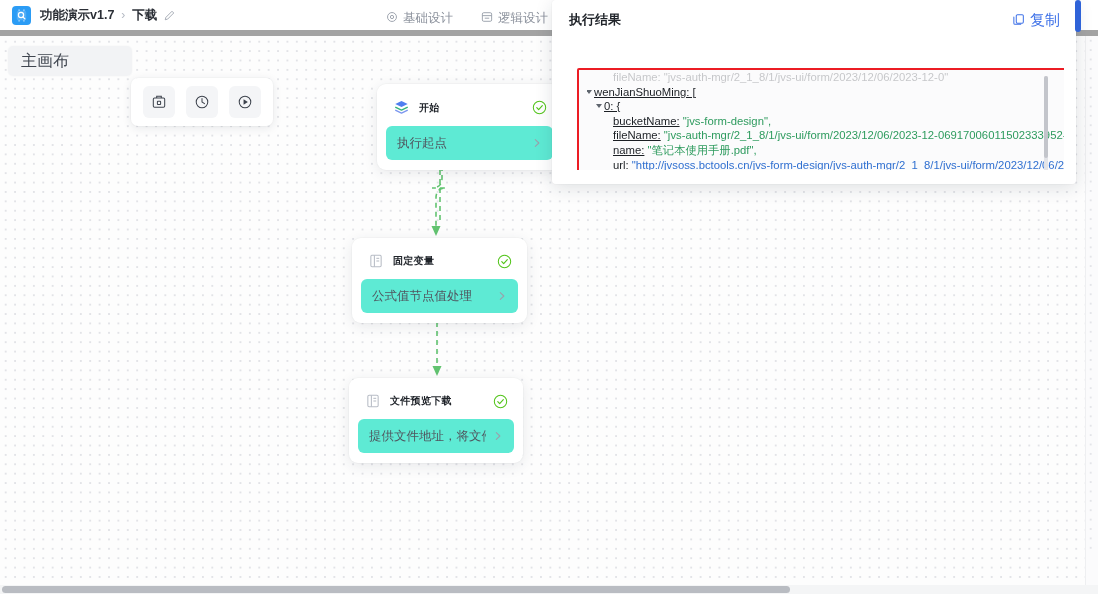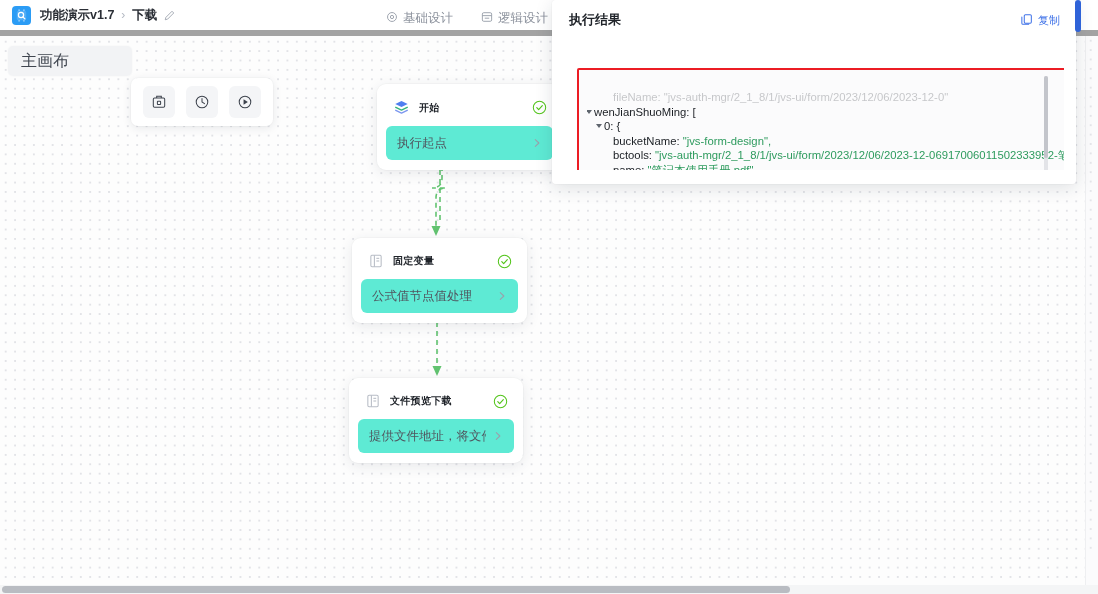--- a/index.html
+++ b/index.html
@@ -183,21 +183,21 @@
     display: flex; align-items: center;
     padding: 0 16px 0 17px;
   }
   .result-title {
     font-size: 13px; font-weight: 700; color: #1f2329;
     flex: 1;
   }
   .copy-btn {
     display: flex; align-items: center; gap: 5px;
     color: #3f72e8;
-    font-size: 11px;
+    font-size: 15px;
     cursor: pointer;
     white-space: nowrap;
   }
 
   .result-body {
     position: relative;
     margin: 0 12px;
     height: 130px;
     overflow: hidden;
   }
@@ -218,25 +218,24 @@
     overflow: hidden;
     z-index: 42;
   }
   .json {
     font-family: "Liberation Sans", "DejaVu Sans", sans-serif;
     font-size: 11.3px;
     line-height: 14.6px;
     color: #3b3f46;
     white-space: nowrap;
     padding: 0 6px 0 8px;
-    margin-top: 20px;
   }
   .jl { display: block; white-space: nowrap; overflow: hidden; }
   .faded { opacity: .28; }
-  .tw { color: #1b1f24; }
+  .tw { color: #1b1f24; text-decoration: underline; }
   .str { color: #2e9b5e; }
   .strb { color: #2f6fd0; }
   .tri {
     display: inline-block;
     width: 0; height: 0;
     border-left: 4px solid #5f656e;
     border-top: 3.2px solid transparent;
     border-bottom: 3.2px solid transparent;
     margin-right: 3px;
     vertical-align: 1px;
@@ -501,21 +500,21 @@
     </div>
 
     <div class="result-body">
 
       <div class="json-scroll">
         <div class="json">
           <span class="jl faded ind2">fileName: "jvs-auth-mgr/2_1_8/1/jvs-ui/form/2023/12/06/2023-12-0"</span>
           <span class="jl"><i class="tri"></i><span class="tw">wenJianShuoMing: [</span></span>
           <span class="jl ind1"><i class="tri"></i><span class="tw">0: {</span></span>
           <span class="jl ind2"><span class="tw">bucketName:</span> <span class="str">"jvs-form-design",</span></span>
-          <span class="jl ind2"><span class="tw">bctools:</span> <span class="str">"jvs-auth-mgr/2_1_8/1/jvs-ui/form/2023/12/06/2023-12-06917006011502333952-笔记本</span></span>
+          <span class="jl ind2"><span class="tw">fileName:</span> <span class="str">"jvs-auth-mgr/2_1_8/1/jvs-ui/form/2023/12/06/2023-12-06917006011502333952-笔记本</span></span>
           <span class="jl ind2"><span class="tw">name:</span> <span class="str">"笔记本使用手册.pdf",</span></span>
           <span class="jl ind2"><span class="tw">url:</span> <span class="strb">"http://jvsoss.bctools.cn/jvs-form-design/jvs-auth-mgr/2_1_8/1/jvs-ui/form/2023/12/06/2023-1</span></span>
 
         </div>
       </div>
 
       <div class="panel-vscroll">
         <div class="panel-vthumb"></div>
       </div>
 

